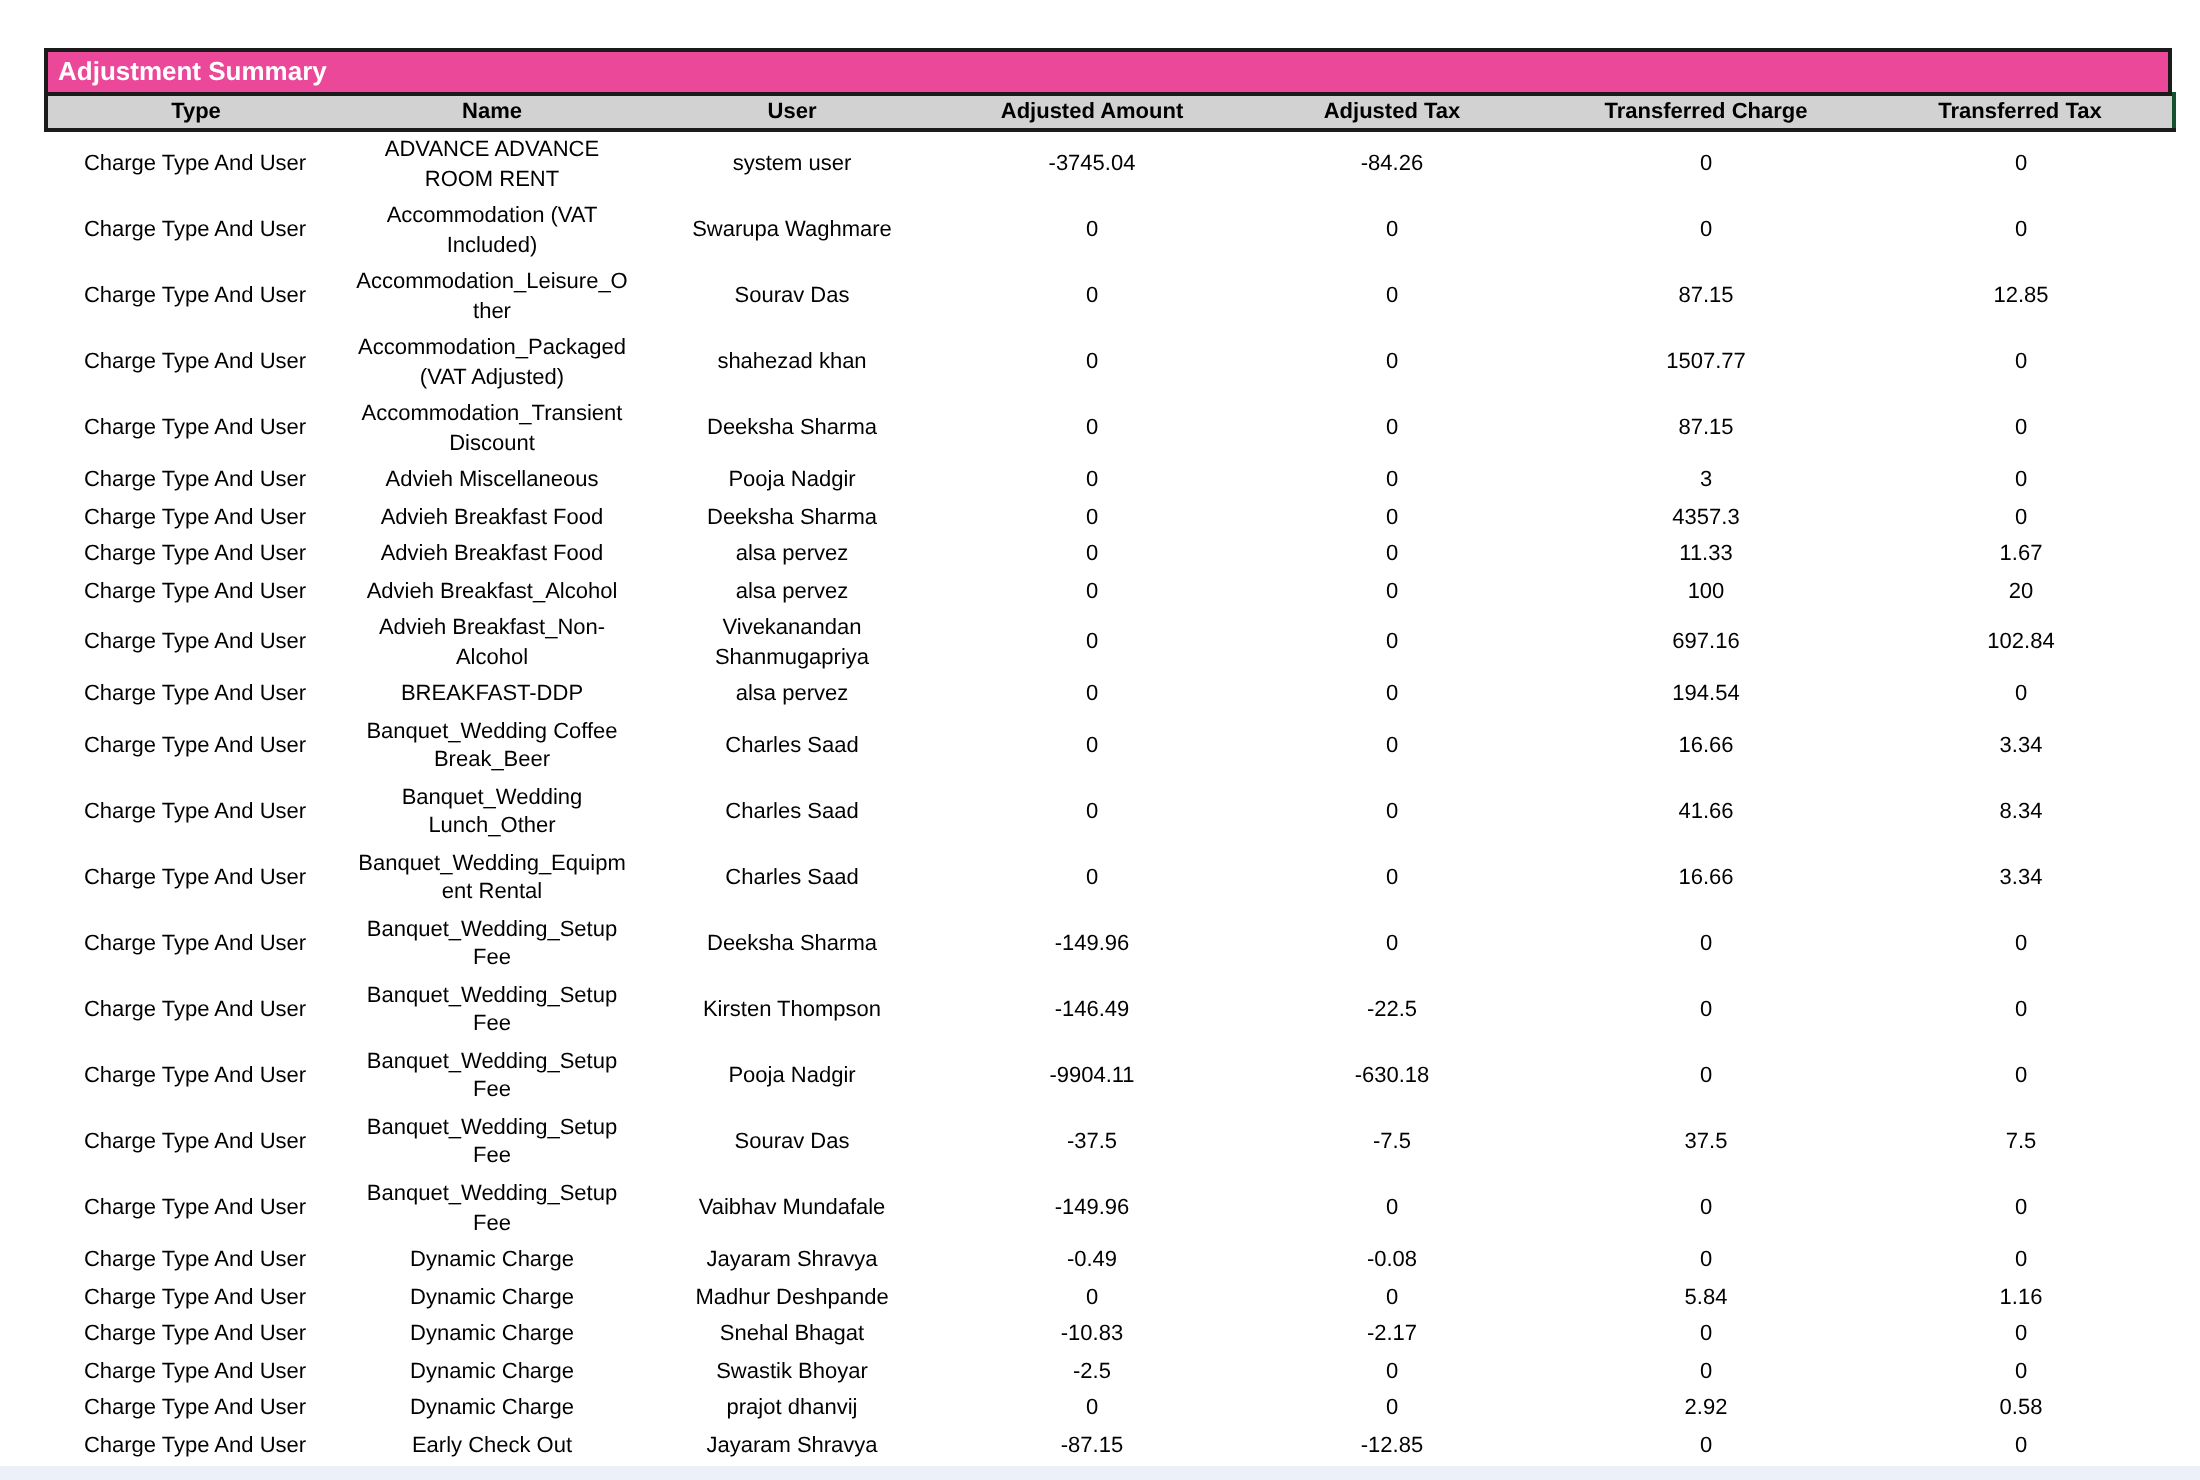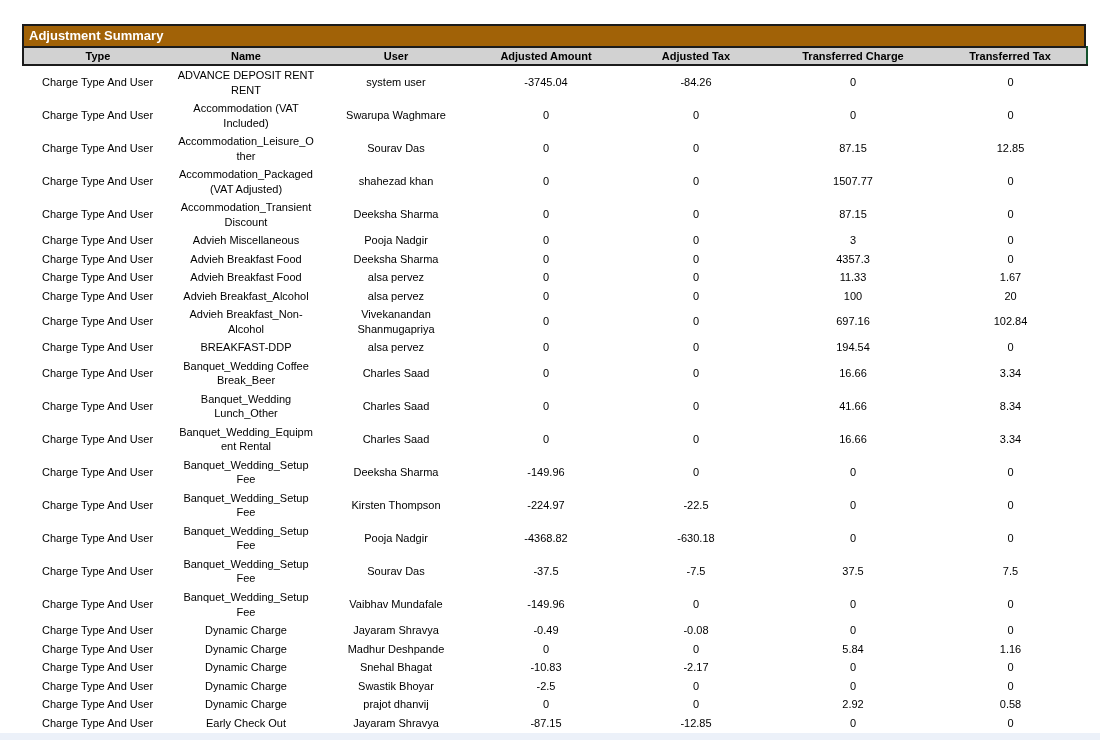--- a/index.html
+++ b/index.html
@@ -9,21 +9,21 @@
     font-family: "Liberation Sans", "DejaVu Sans", sans-serif;
     overflow: hidden;
     position: relative;
   }
   .report {
     position: absolute;
     left: 22px; top: 24px;
     width: 1064px;
   }
   .title-bar {
-    background: #a16207;
+    background: #ec4899;
     color: #ffffff;
     font-weight: bold;
     font-size: 13px;
     line-height: 16px;
     padding: 2px 5px 2px 5px;
     border: 2px solid #1b1b1b;
     border-bottom: none;
   }
   table.summary {
     width: 100%;
@@ -88,21 +88,21 @@
           <th>User</th>
           <th>Adjusted Amount</th>
           <th>Adjusted Tax</th>
           <th>Transferred Charge</th>
           <th>Transferred Tax</th>
         </tr>
     </thead>
     <tbody>
         <tr>
           <td>Charge Type And User</td>
-          <td>ADVANCE DEPOSIT RENT RENT</td>
+          <td>ADVANCE ADVANCE ROOM RENT</td>
           <td>system user</td>
           <td>-3745.04</td>
           <td>-84.26</td>
           <td>0</td>
           <td>0</td>
         </tr>
         <tr>
           <td>Charge Type And User</td>
           <td>Accommodation (VAT Included)</td>
           <td>Swarupa Waghmare</td>
@@ -225,30 +225,30 @@
           <td>Deeksha Sharma</td>
           <td>-149.96</td>
           <td>0</td>
           <td>0</td>
           <td>0</td>
         </tr>
         <tr>
           <td>Charge Type And User</td>
           <td>Banquet_Wedding_Setup Fee</td>
           <td>Kirsten Thompson</td>
-          <td>-224.97</td>
+          <td>-146.49</td>
           <td>-22.5</td>
           <td>0</td>
           <td>0</td>
         </tr>
         <tr>
           <td>Charge Type And User</td>
           <td>Banquet_Wedding_Setup Fee</td>
           <td>Pooja Nadgir</td>
-          <td>-4368.82</td>
+          <td>-9904.11</td>
           <td>-630.18</td>
           <td>0</td>
           <td>0</td>
         </tr>
         <tr>
           <td>Charge Type And User</td>
           <td>Banquet_Wedding_Setup Fee</td>
           <td>Sourav Das</td>
           <td>-37.5</td>
           <td>-7.5</td>

